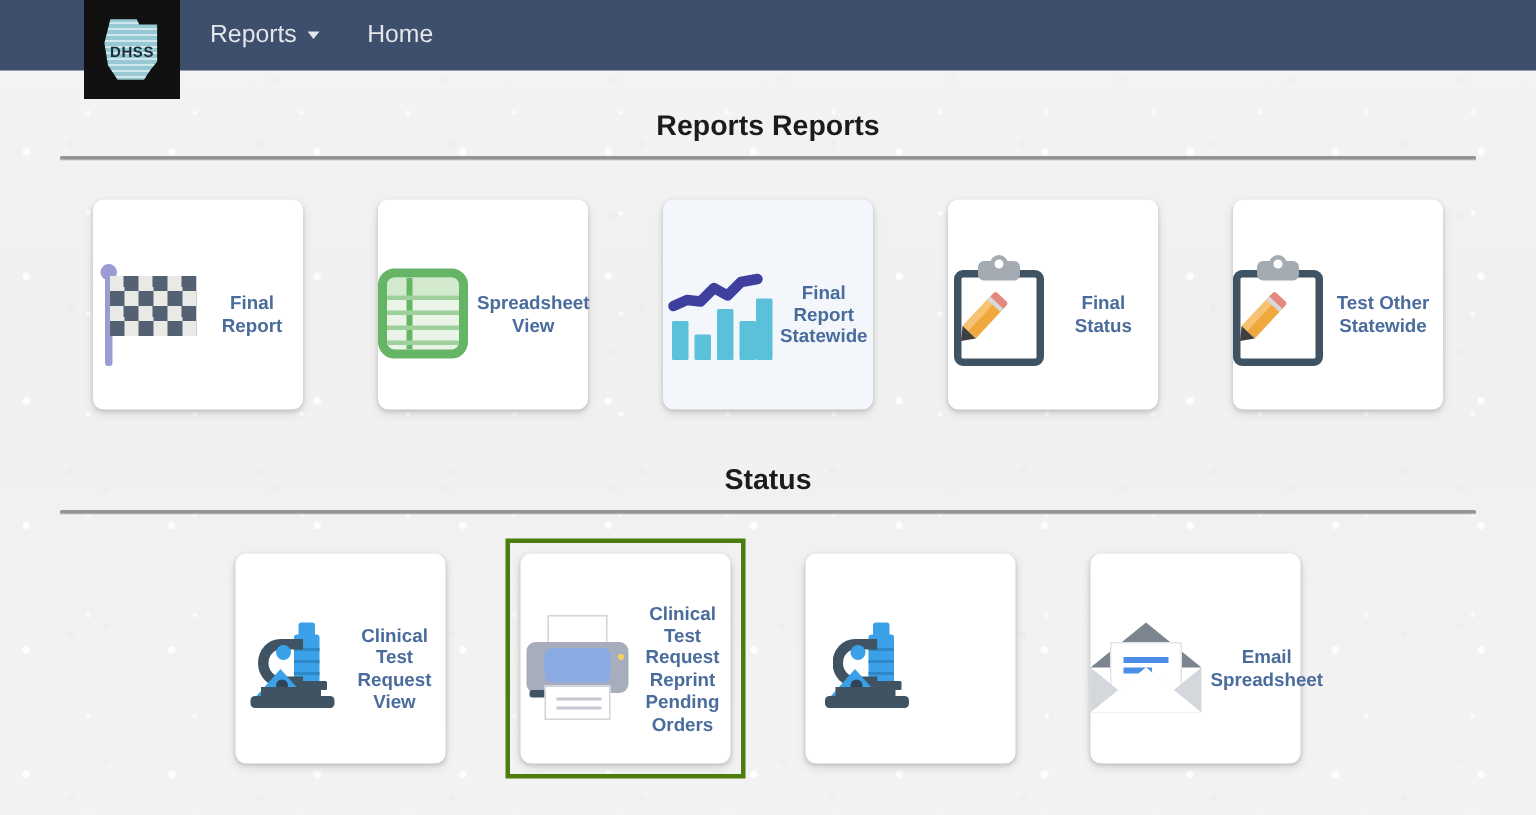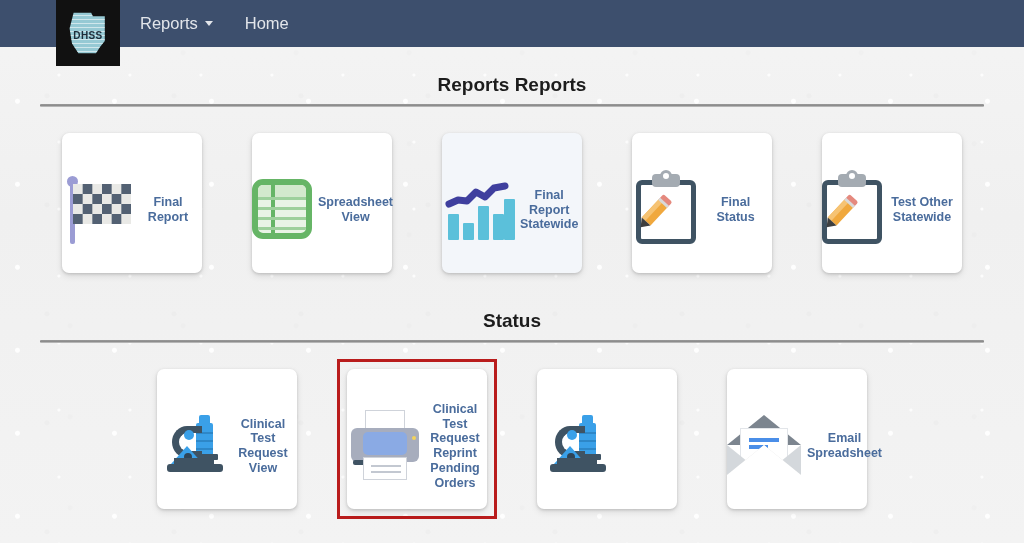--- a/index.html
+++ b/index.html
@@ -91,21 +91,21 @@
     display: flex;
     justify-content: center;
     align-items: flex-start;
     gap: 30px;
     margin-top: 16px;
   }
 
   
   .card-wrap { padding: 10px; }
   .card-wrap.selected {
-    border: 3px solid #b91c1c;
+    border: 3px solid #4d7c0f;
     padding: 7px;
   }
   .card {
     width: 140px;
     height: 140px;
     background: #ffffff;
     border-radius: 7px;
     box-shadow: 0 1px 3px rgba(0,0,0,0.16), 0 3px 7px rgba(0,0,0,0.10);
     display: flex;
     flex-direction: row;

